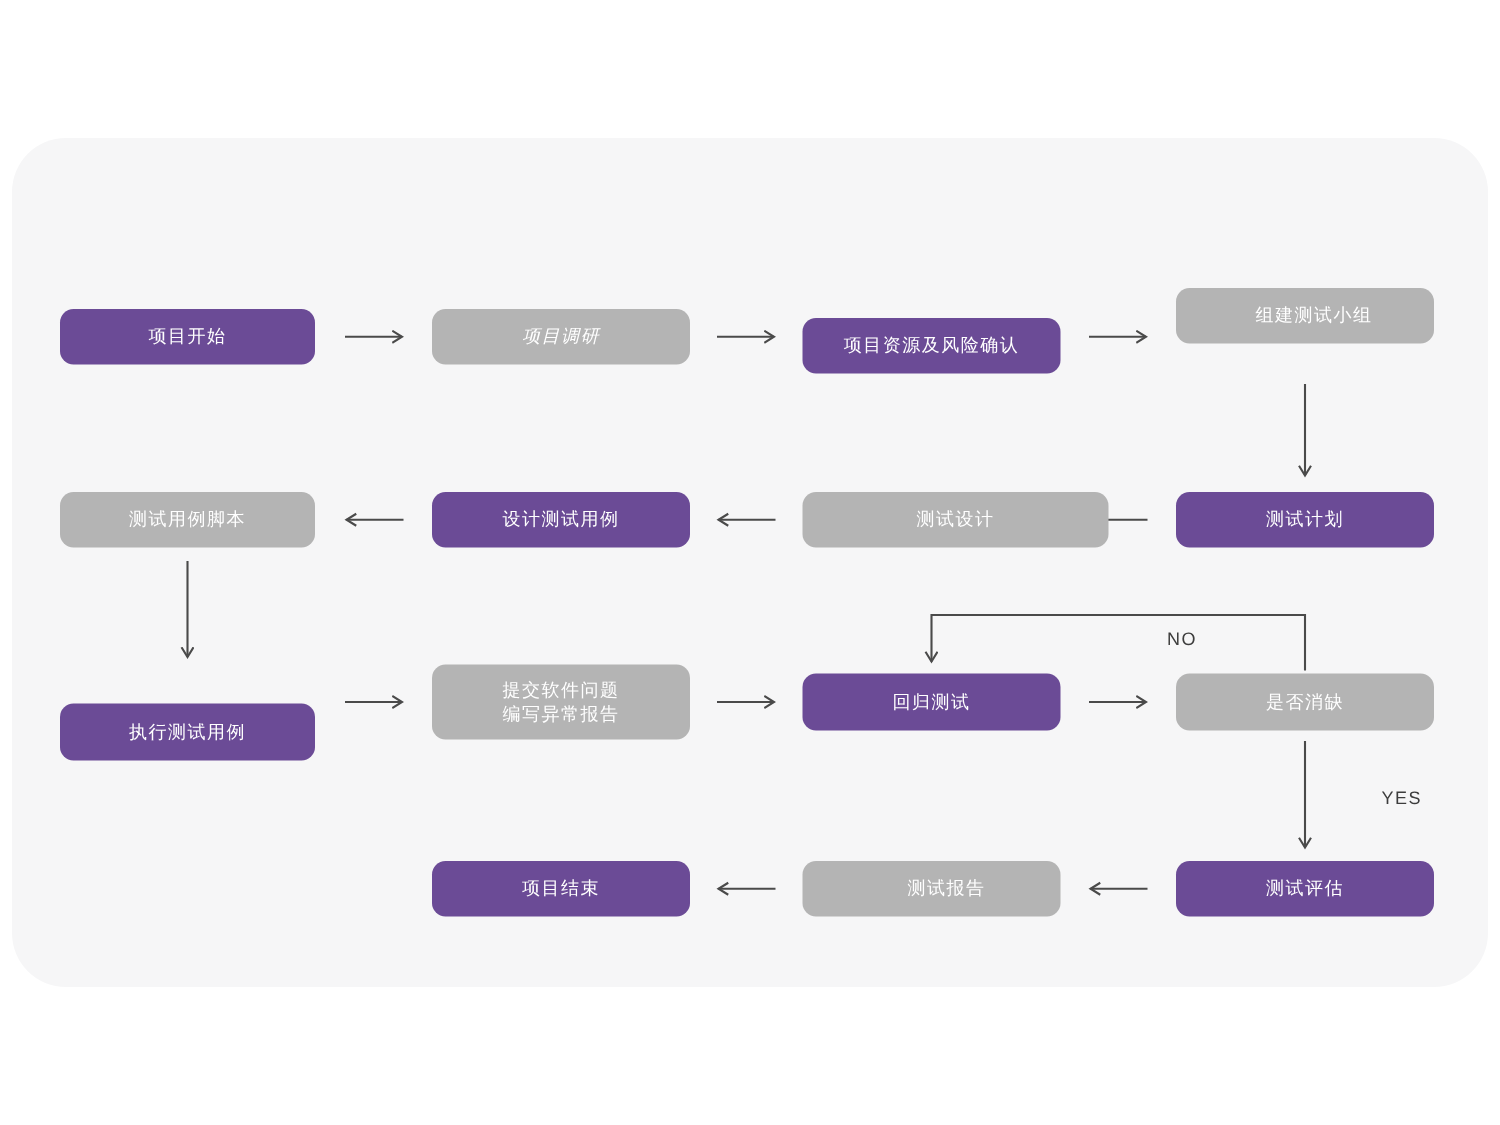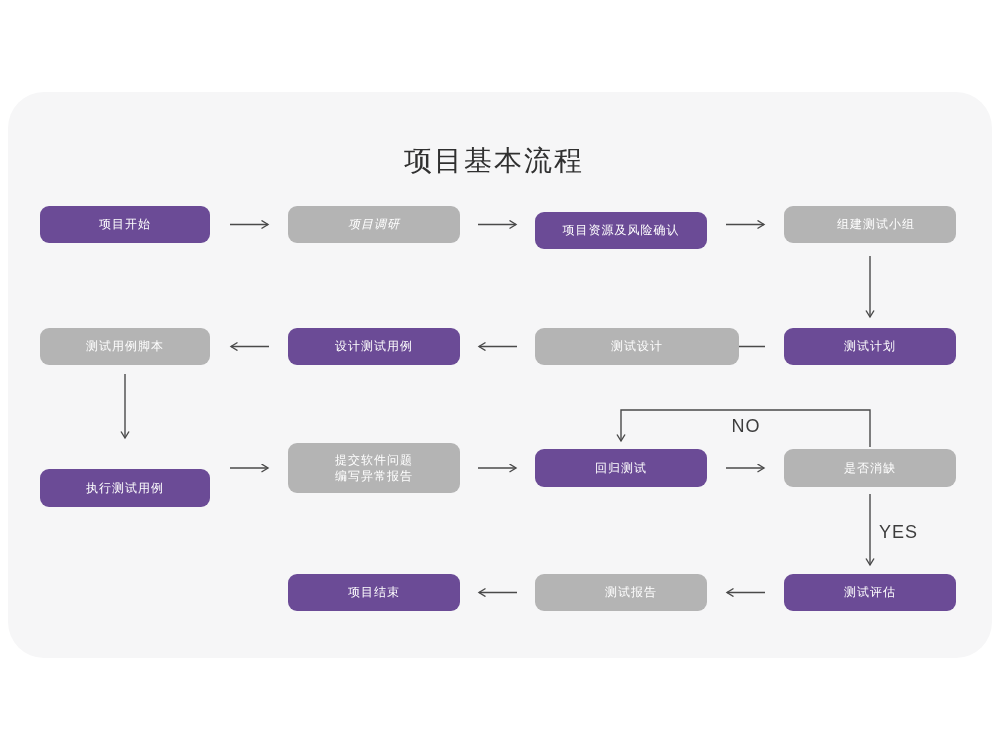--- a/index.html
+++ b/index.html
@@ -55,34 +55,34 @@
     font-size: 12px;
     letter-spacing: 1px;
     line-height: 1.35;
     white-space: pre-line;
     box-sizing: border-box;
   }
   .node.purple { background: var(--purple, #6b4b96); }
   .node.gray   { background: var(--gray, #b4b4b4); }
   .edge-label {
     position: absolute;
-    font-size: 18px;
+    font-size: 12px;
     letter-spacing: 1px;
     color: var(--edge_label_text, #3d3d3d);
     transform: translate(-50%, -50%);
     white-space: nowrap;
+    margin-left: 42px;
   }
   .edge-label.left-anchored { transform: translate(0, -50%); }
 </style>
 </head>
 <body>
 
 <div class="stage">
   <div class="card"></div>
-  <div class="diagram-title">项目基本流程</div>
   <svg id="edges-svg" viewBox="0 0 1000 750" xmlns="http://www.w3.org/2000/svg">
     <defs>
       <marker id="arrowhead" markerWidth="12" markerHeight="12" refX="7" refY="4.5" orient="auto" markerUnits="userSpaceOnUse">
         <path d="M0.5,0.5 L7,4.5 L0.5,8.5" fill="none" stroke="#4a4a4a" stroke-width="1.4"></path>
       </marker>
     </defs>
   <polyline points="230,224.5 268,224.5" class="edge" marker-end="url(#arrowhead)"></polyline>
       <polyline points="478,224.5 516,224.5" class="edge" marker-end="url(#arrowhead)"></polyline>
       <polyline points="726,224.5 764,224.5" class="edge" marker-end="url(#arrowhead)"></polyline>
       <polyline points="870,256 870,317" class="edge" marker-end="url(#arrowhead)"></polyline>
@@ -95,21 +95,21 @@
       <polyline points="726,468 764,468" class="edge" marker-end="url(#arrowhead)"></polyline>
       <polyline points="870,447 870,410 621,410 621,441" class="edge" marker-end="url(#arrowhead)"></polyline>
       <polyline points="870,494 870,565" class="edge" marker-end="url(#arrowhead)"></polyline>
       <polyline points="765,592.5 727,592.5" class="edge" marker-end="url(#arrowhead)"></polyline>
       <polyline points="517,592.5 479,592.5" class="edge" marker-end="url(#arrowhead)"></polyline>
     </svg>
   <div id="nodes">
       <div class="node purple" style="left: 40px; top: 206px; width: 170px; height: 37px;">项目开始</div>
       <div class="node gray" style="left: 288px; top: 206px; width: 172px; height: 37px; font-style: italic;">项目调研</div>
       <div class="node purple" style="left: 535px; top: 212px; width: 172px; height: 37px;">项目资源及风险确认</div>
-      <div class="node gray" style="left: 784px; top: 206px; width: 172px; height: 37px; padding-left: 12px;">组建测试小组</div>
+      <div class="node gray" style="left: 784px; top: 192px; width: 172px; height: 37px; padding-left: 12px;">组建测试小组</div>
       <div class="node purple" style="left: 784px; top: 328px; width: 172px; height: 37px;">测试计划</div>
       <div class="node gray" style="left: 535px; top: 328px; width: 204px; height: 37px;">测试设计</div>
       <div class="node purple" style="left: 288px; top: 328px; width: 172px; height: 37px;">设计测试用例</div>
       <div class="node gray" style="left: 40px; top: 328px; width: 170px; height: 37px;">测试用例脚本</div>
       <div class="node purple" style="left: 40px; top: 449px; width: 170px; height: 38px; margin-top: 20px;">执行测试用例</div>
       <div class="node gray" style="left: 288px; top: 443px; width: 172px; height: 50px;">提交软件问题
 编写异常报告</div>
       <div class="node purple" style="left: 535px; top: 449px; width: 172px; height: 38px;">回归测试</div>
       <div class="node gray" style="left: 784px; top: 449px; width: 172px; height: 38px;">是否消缺</div>
       <div class="node purple" style="left: 784px; top: 574px; width: 172px; height: 37px;">测试评估</div>

